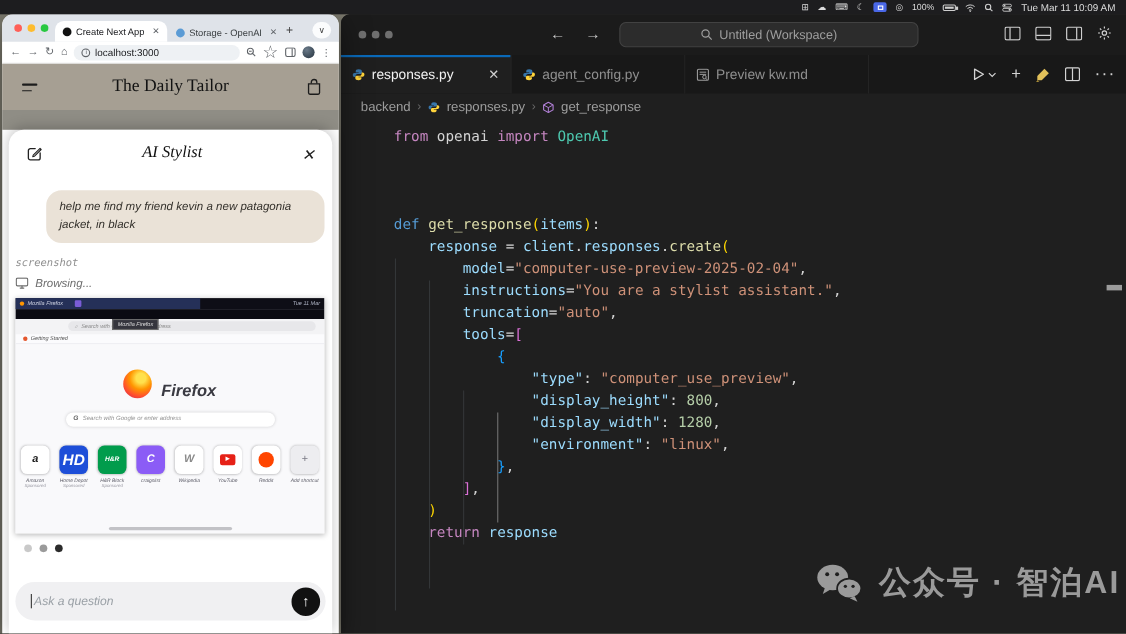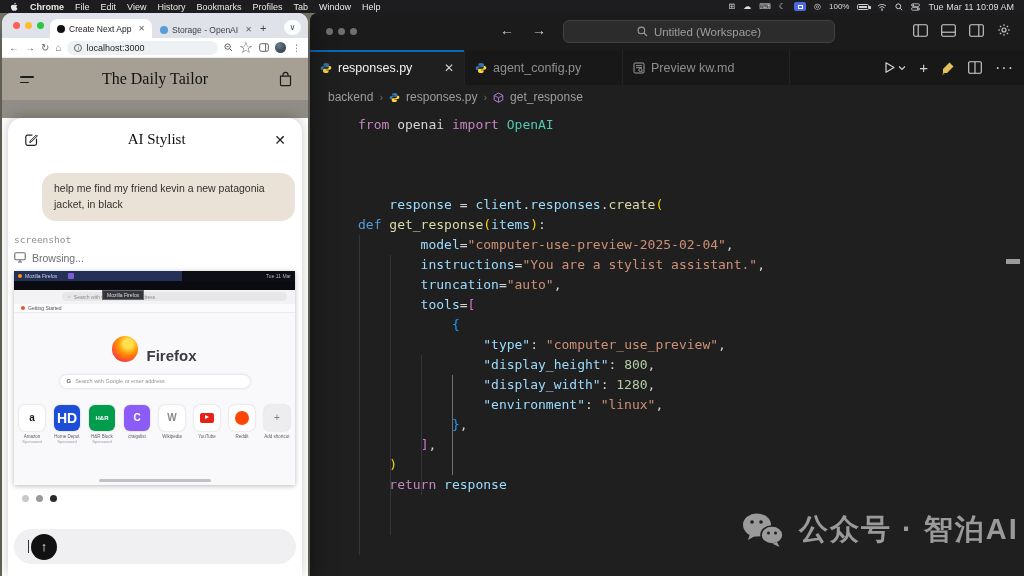--- a/index.html
+++ b/index.html
@@ -54,21 +54,21 @@
 
   
   .c-site-header { position:relative; height:42px; background:#a69f93; display:flex; align-items:center; justify-content:center; }
   .hamburger { position:absolute; left:18px; top:18px; }
   .hamburger div { height:1.6px; background:#1c1c1c; border-radius:1px; }
   .hamburger div:first-child { width:14px; } .hamburger div:last-child { width:9px; margin-top:4px; }
   .site-title { font-family:"Liberation Serif", serif; font-size:16px; color:#121212; }
   .bag { position:absolute; right:15px; top:13px; }
   .c-dimband { height:18px; background:#8f8d85; }
   .c-modal { position:absolute; left:6px; right:6px; top:105px; bottom:0; background:#fff;
-    border-radius:14px 14px 0 0; box-shadow:0 -2px 12px rgba(0,0,0,.22); }
+    border-radius:14px 14px 0 0; box-shadow:0 -2px 12px rgba(0,0,0,.22);font-style:italic; }
   .m-header { display:flex; align-items:center; padding:13px 16px 0 16px; }
   .m-title { flex:1; text-align:center; font-family:"Liberation Serif", serif; font-size:15px; color:#111; }
   .m-x { font-size:14px; color:#222; line-height:1; }
   .m-bubble { margin:25px 12px 0 34px; width:253px; background:#eae2d7; border-radius:14px;
     padding:8px 12px; font-size:10.5px; line-height:1.5; color:#33302b; }
   .m-tool { margin:13px 0 0 6px; font-family:"DejaVu Sans Mono", monospace; font-size:9.5px; color:#8f8f8f; }
   .m-status { margin:7px 0 7px 6px; display:flex; align-items:center; gap:6px; font-size:10.5px; color:#6f6f6f; }
   .m-thumb { position:relative; margin-left:6px; width:281px; height:214px; box-shadow:0 1px 5px rgba(0,0,0,.28); background:#f9f9fb; overflow:hidden; }
   .t-osbar { height:10px; background:#0e0e16; display:flex; align-items:center; font-size:5px; color:#cfd3e2; }
   .t-osbar-left { height:100%; width:168px; background:#253058; display:flex; align-items:center; gap:3px; padding:0 4px; }
@@ -164,35 +164,20 @@
   .wm-text { font-size:29px; font-weight:bold; letter-spacing:2px; }
 
   svg { display:block; }
 </style>
 </head>
 <body>
 
 <div id="stage">
 
   <div class="menubar">
-    <div class="mb-left">
-      <svg width="9" height="10" viewBox="0 0 9 10">
-          <path fill="#e9e9e9" d="M6.4 5.2c0-1 .8-1.5 .9-1.6-.5-.7-1.2-.8-1.5-.8-.6-.1-1.2 .4-1.5 .4-.3 0-.8-.4-1.3-.4C2 2.8 .9 3.6 .9 5.1c0 .9.3 1.8.8 2.5.4.6.8 1.1 1.3 1.1.5 0 .7-.3 1.3-.3.6 0 .8.3 1.3.3.6 0 .9-.5 1.3-1.1.4-.6.5-1.2.5-1.2s-1-.4-1-1.2zM5.4 2c.3-.3.5-.8.4-1.3-.4 0-.9.3-1.2.6-.3.3-.5.8-.4 1.2.5.1.9-.2 1.2-.5z"></path>
-        </svg>
-      <span class="mb-item bold">Chrome</span>
-      <span class="mb-item">File</span>
-      <span class="mb-item">Edit</span>
-      <span class="mb-item">View</span>
-      <span class="mb-item">History</span>
-      <span class="mb-item">Bookmarks</span>
-      <span class="mb-item">Profiles</span>
-      <span class="mb-item">Tab</span>
-      <span class="mb-item">Window</span>
-      <span class="mb-item">Help</span>
-    </div>
     <div class="mb-right">
       <span class="mb-glyph">⊞</span>
       <span class="mb-glyph">☁</span>
       <span class="mb-glyph">⌨</span>
       <span class="mb-glyph">☾</span>
       <span class="mb-badge">
           <span></span>
         </span>
       <span class="mb-glyph">◎</span>
       <span>100%</span>
@@ -372,20 +357,21 @@
       </div>
 
       <div class="m-dots" id="panel-dots">
           <span class="m-dot" style="background: rgb(201, 201, 201);"></span>
           <span class="m-dot" style="background: rgb(154, 154, 154);"></span>
           <span class="m-dot" style="background: rgb(43, 43, 43);"></span>
         </div>
 
       <div class="m-input">
         <span class="caret"></span>
+        <span class="m-placeholder">Ask a question</span>
         <span class="m-send">↑</span>
       </div>
     </div>
   </div>
 
   <div class="vscode">
     <div class="v-titlebar">
       <div class="v-dots">
         <span class="v-dot"></span>
           <span class="v-dot"></span>
@@ -487,22 +473,22 @@
     <div class="v-editor">
       <div class="guide" style="left:48.5px; top:126px; height:320px;"></div>
       <div class="guide" style="left:79.5px; top:146px; height:280px;"></div>
       <div class="guide" style="left:110.5px; top:246px; height:140px;"></div>
       <div class="guide bright" style="left:141.5px; top:266px; height:100px;"></div>
       <div class="code-area" id="code-area">
           <div class="code-line"><span class="tok-kw">from </span><span class="tok-fg">openai </span><span class="tok-kw">import </span><span class="tok-cls">OpenAI</span></div>
           <div class="code-line"></div>
           <div class="code-line"></div>
           <div class="code-line"></div>
+          <div class="code-line"><span class="tok-kw2">def </span><span class="tok-fn">get_response</span><span class="tok-b1">(</span><span class="tok-var">items</span><span class="tok-b1">)</span><span class="tok-fg">:</span></div>
           <div class="code-line"><span class="tok-var">    response </span><span class="tok-fg">= </span><span class="tok-var">client</span><span class="tok-fg">.</span><span class="tok-var">responses</span><span class="tok-fg">.</span><span class="tok-fn">create</span><span class="tok-b1">(</span></div>
-          <div class="code-line"><span class="tok-kw2">def </span><span class="tok-fn">get_response</span><span class="tok-b1">(</span><span class="tok-var">items</span><span class="tok-b1">)</span><span class="tok-fg">:</span></div>
           <div class="code-line"><span class="tok-var">        model</span><span class="tok-fg">=</span><span class="tok-str">"computer-use-preview-2025-02-04"</span><span class="tok-fg">,</span></div>
           <div class="code-line"><span class="tok-var">        instructions</span><span class="tok-fg">=</span><span class="tok-str">"You are a stylist assistant."</span><span class="tok-fg">,</span></div>
           <div class="code-line"><span class="tok-var">        truncation</span><span class="tok-fg">=</span><span class="tok-str">"auto"</span><span class="tok-fg">,</span></div>
           <div class="code-line"><span class="tok-var">        tools</span><span class="tok-fg">=</span><span class="tok-b2">[</span></div>
           <div class="code-line"><span class="tok-fg">            </span><span class="tok-b3">{</span></div>
           <div class="code-line"><span class="tok-fg">                </span><span class="tok-var">"type"</span><span class="tok-fg">: </span><span class="tok-str">"computer_use_preview"</span><span class="tok-fg">,</span></div>
           <div class="code-line"><span class="tok-fg">                </span><span class="tok-var">"display_height"</span><span class="tok-fg">: </span><span class="tok-num">800</span><span class="tok-fg">,</span></div>
           <div class="code-line"><span class="tok-fg">                </span><span class="tok-var">"display_width"</span><span class="tok-fg">: </span><span class="tok-num">1280</span><span class="tok-fg">,</span></div>
           <div class="code-line"><span class="tok-fg">                </span><span class="tok-var">"environment"</span><span class="tok-fg">: </span><span class="tok-str">"linux"</span><span class="tok-fg">,</span></div>
           <div class="code-line"><span class="tok-fg">            </span><span class="tok-b3">}</span><span class="tok-fg">,</span></div>

